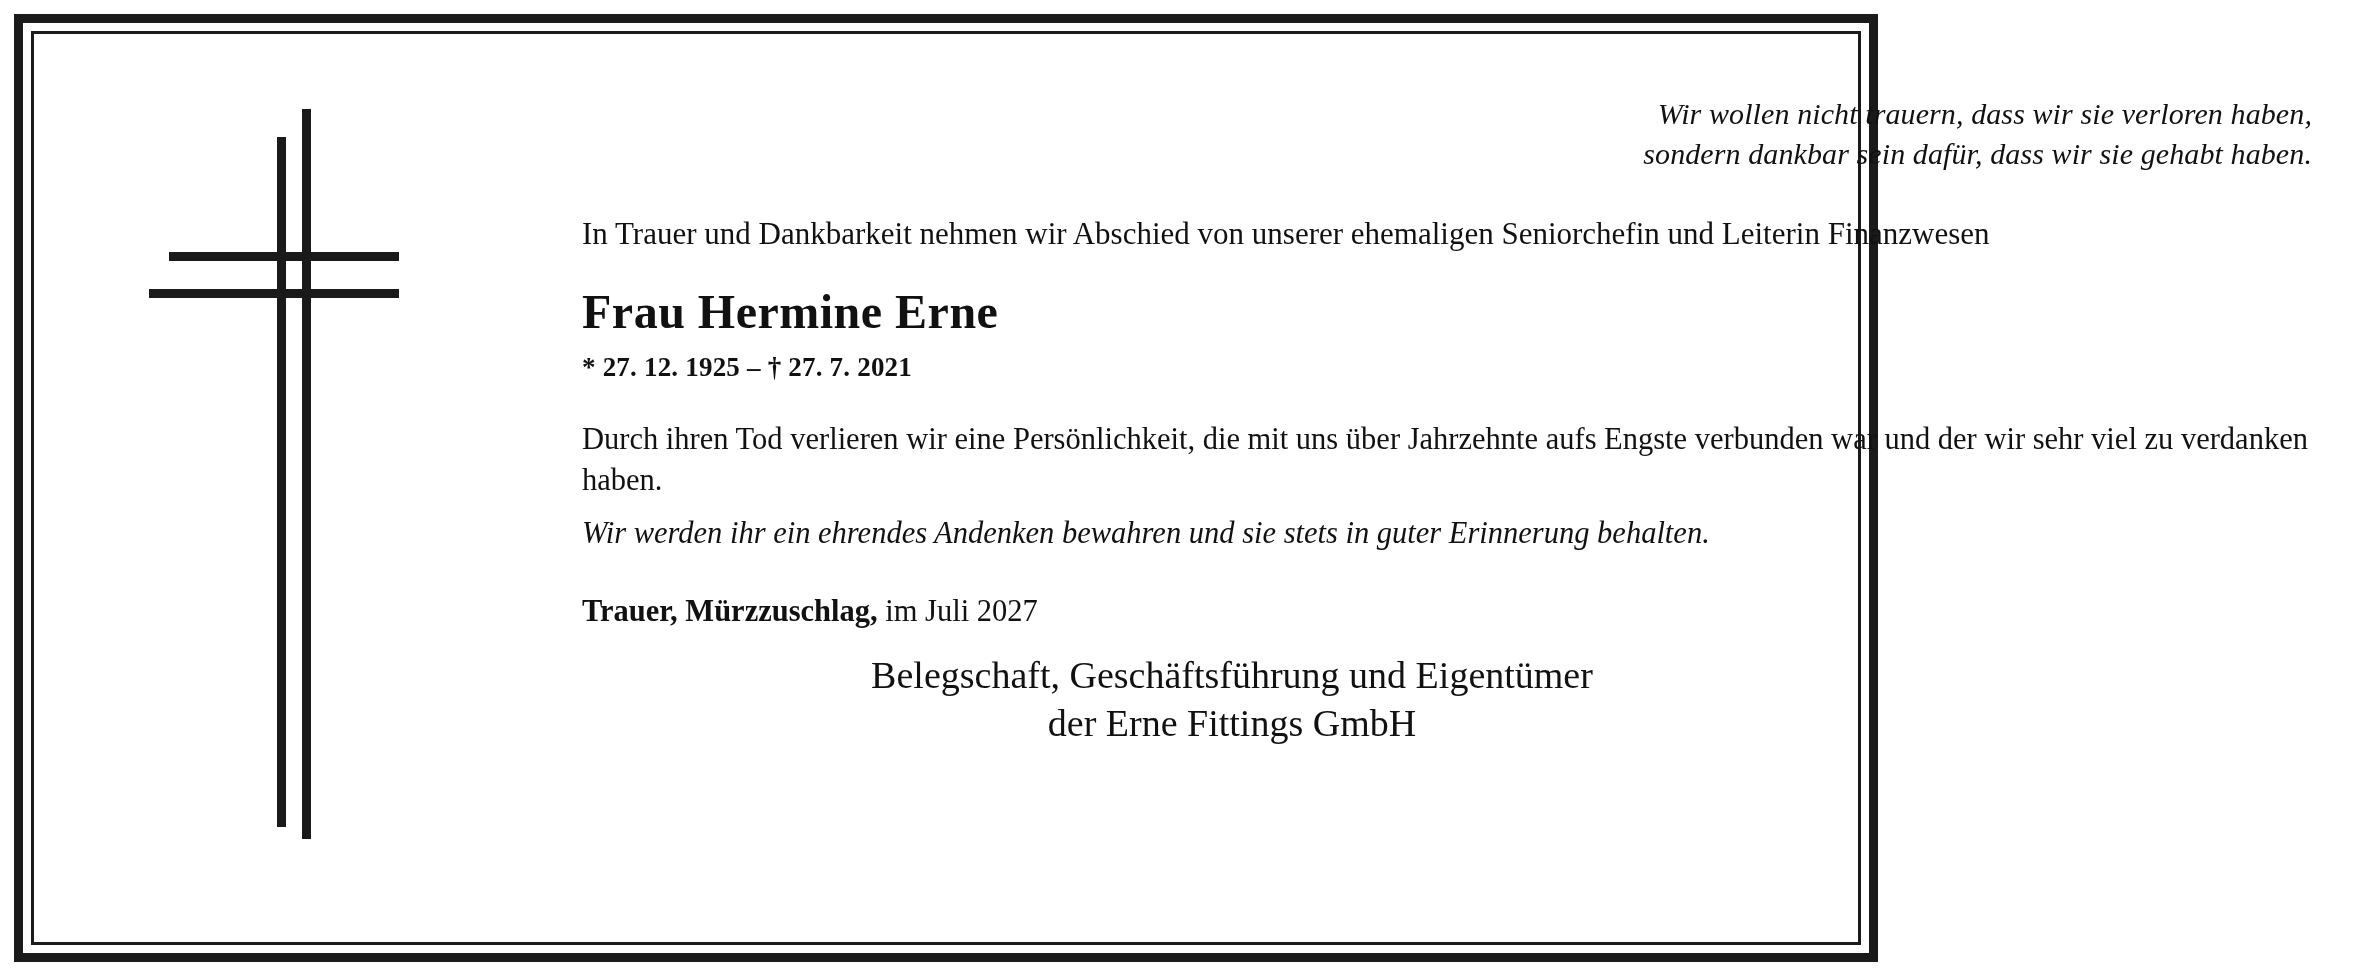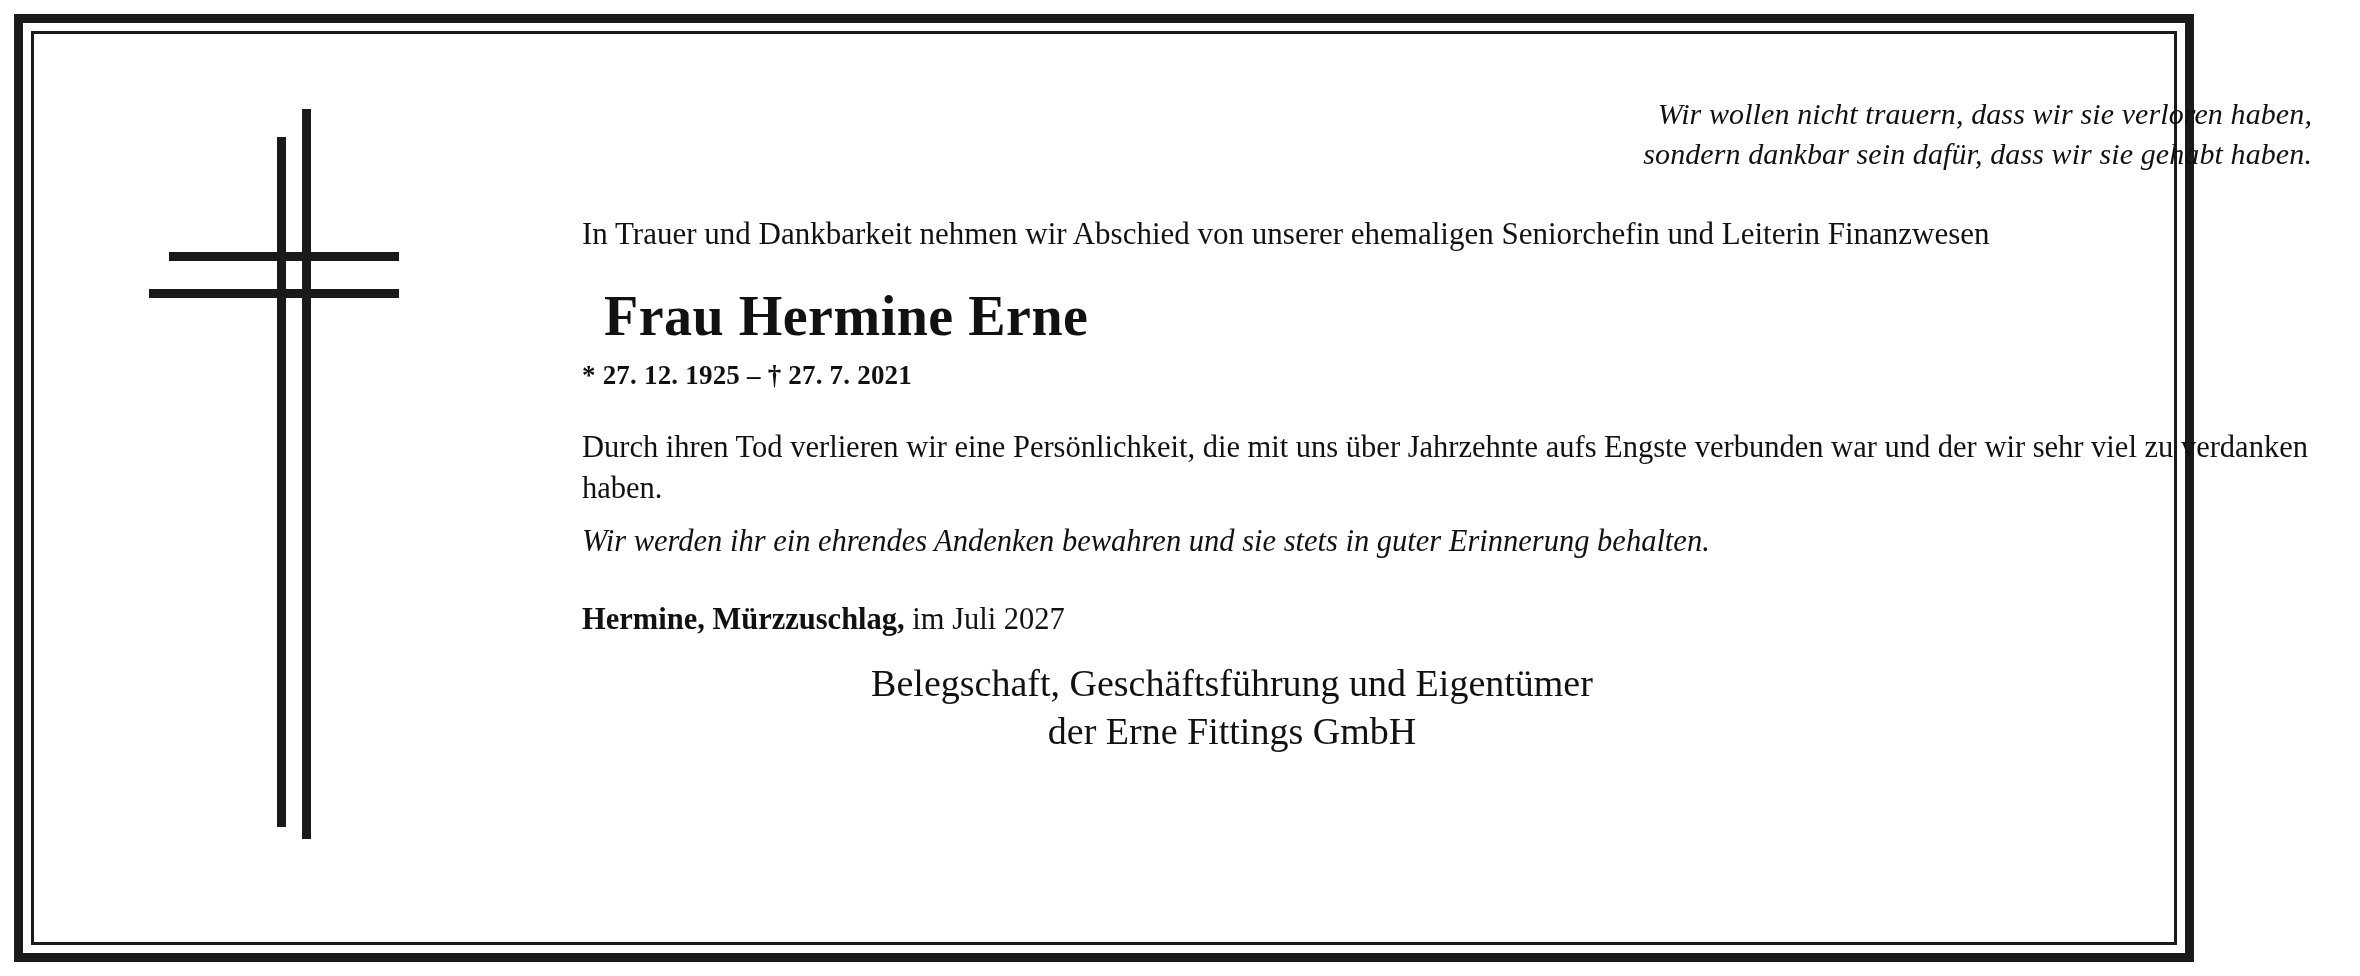--- a/index.html
+++ b/index.html
@@ -13,21 +13,21 @@
     font-family: "Liberation Serif", serif;
     color: #111111;
     overflow: hidden;
   }
 
   
   .notice-outer {
     position: absolute;
     left: 14px;
     top: 14px;
-    width: 2180px;
+    width: 1864px;
     height: 948px;
     box-sizing: border-box;
     border: 9px solid #1a1a1a;
     background: #ffffff;
   }
   .notice-inner {
     position: absolute;
     left: 8px;
     top: 8px;
     right: 8px;
@@ -109,25 +109,24 @@
 
   .intro {
     margin-top: 40px;
     font-size: 31px;
     line-height: 1.3;
     white-space: nowrap;
   }
 
   .name {
     margin-top: 34px;
-    font-size: 56px;
+    font-size: 48px;
     font-weight: 700;
     letter-spacing: 0.5px;
     line-height: 1.0;
-    margin-left: 22px;
   }
 
   .dates {
     margin-top: 16px;
     font-size: 27px;
     font-weight: 700;
     letter-spacing: 0.2px;
   }
 
   .body-para {
@@ -193,21 +192,21 @@
         <div class="intro">In Trauer und Dankbarkeit nehmen wir Abschied von unserer ehemaligen Seniorchefin und Leiterin Finanzwesen</div>
 
         <div class="name">Frau Hermine Erne</div>
 
         <div class="dates">* 27. 12. 1925 – † 27. 7. 2021</div>
 
         <div class="body-para">Durch ihren Tod verlieren wir eine Persönlichkeit, die mit uns über Jahrzehnte aufs Engste verbunden war und der wir sehr viel zu verdanken haben.</div>
         <div class="body-para-2">Wir werden ihr ein ehrendes Andenken bewahren und sie stets in guter Erinnerung behalten.</div>
 
         <div class="place-line">
-          <span class="place">Hermine, Mürzzuschlag,</span><span> im Juli 2027</span>
+          <span class="place">Trauer, Mürzzuschlag,</span><span> im Juli 2027</span>
         </div>
 
 
         <div class="signature">
           <span class="sig-line">Belegschaft, Geschäftsführung und Eigentümer</span>
           <span class="sig-line">der Erne Fittings GmbH</span>
         </div>
 
       </div>
     </div>

